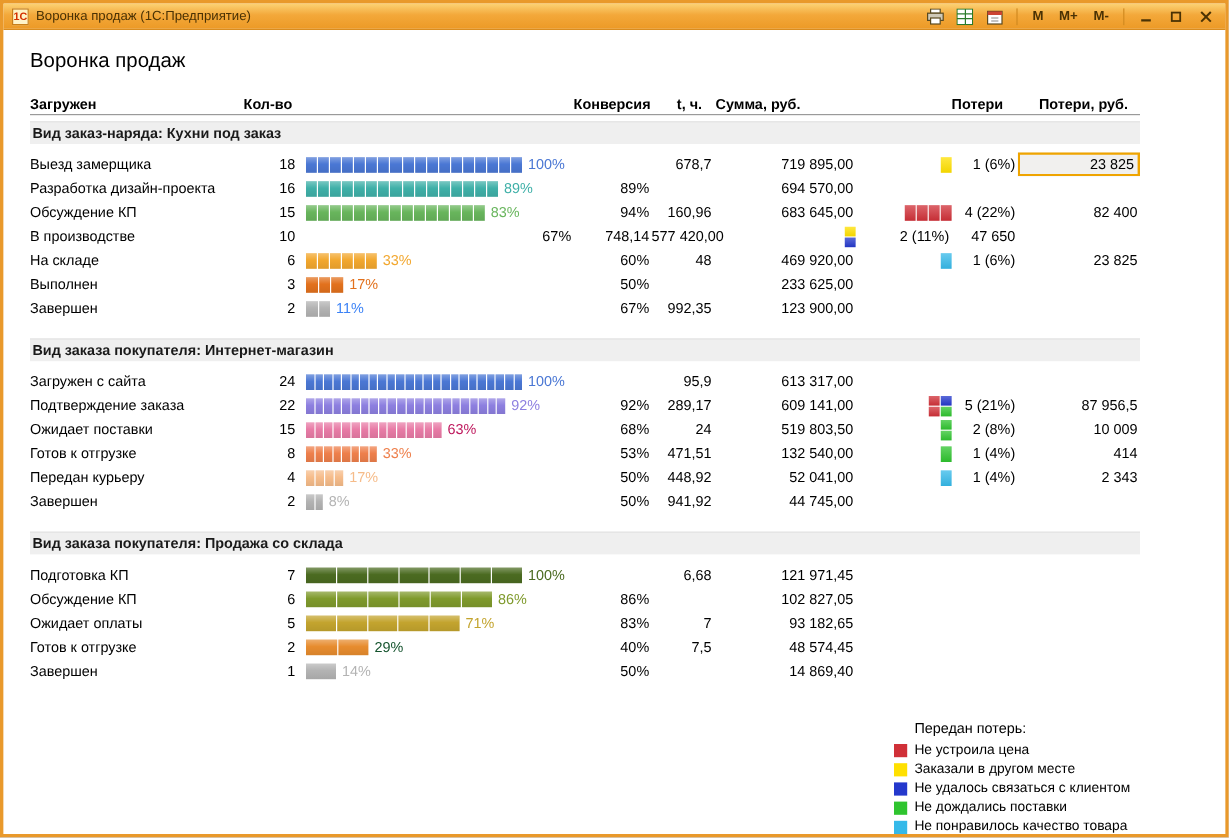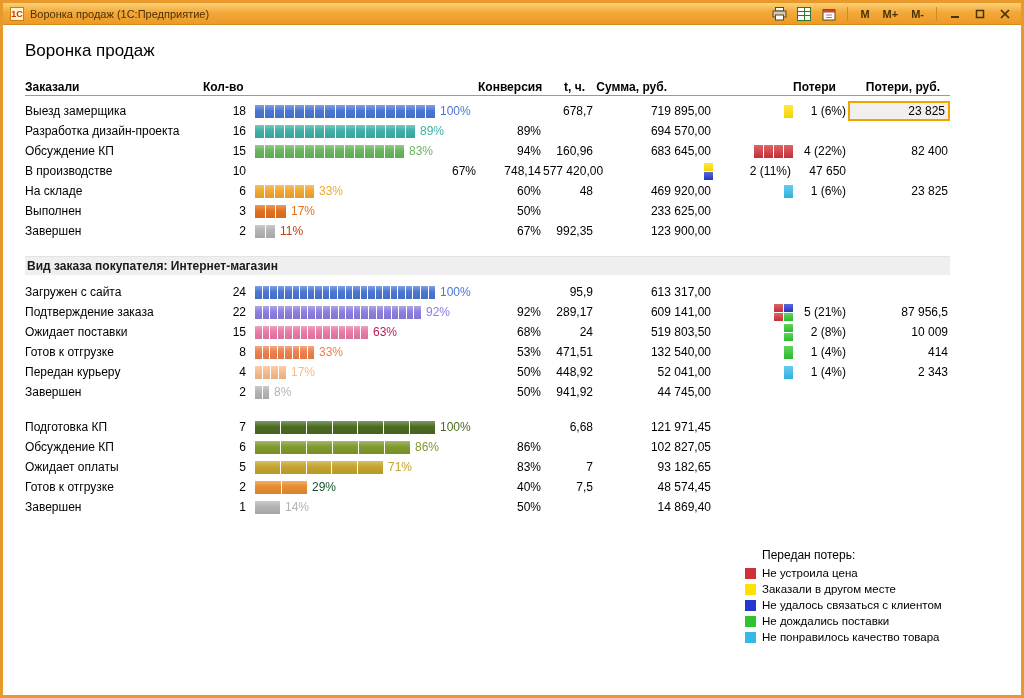--- a/index.html
+++ b/index.html
@@ -123,33 +123,34 @@
           <line x1="9" y1="1" x2="1" y2="9" stroke="#4a3204" stroke-width="1.7"></line>
         </svg>
       </div>
     </div>
   </div>
 
   <div class="content">
     <div class="page-title">Воронка продаж</div>
 
     <div class="grid-row hdr-row">
-      <div>Заказали</div>
+      <div>Загружен</div>
       <div class="h-count">Кол-во</div>
       <div></div>
       <div class="h-right h-conv">Конверсия</div>
       <div class="h-right h-time">t, ч.</div>
       <div class="h-right h-sum">Сумма, руб.</div>
       <div></div>
       <div class="h-right h-loss">Потери</div>
       <div class="h-right h-lossrub">Потери, руб.</div>
     </div>
 
     <div>
         <div class="group">
+          <div class="group-header">Вид заказ-наряда: Кухни под заказ</div>
           <div class="grid-row row">
             <div class="c-name">Выезд замерщика</div>
             <div class="c-num">18</div>
             <div class="barcell">
               <div class="bar" style="width: 180px;">
                 <div class="seg" style="background-color: rgb(74, 119, 212);"></div>
                 <div class="seg" style="background-color: rgb(74, 119, 212);"></div>
                 <div class="seg" style="background-color: rgb(74, 119, 212);"></div>
                 <div class="seg" style="background-color: rgb(74, 119, 212);"></div>
                 <div class="seg" style="background-color: rgb(74, 119, 212);"></div>
@@ -317,21 +318,21 @@
             <div class="c-lossrub"></div>
           </div>
           <div class="grid-row row">
             <div class="c-name">Завершен</div>
             <div class="c-num">2</div>
             <div class="barcell">
               <div class="bar" style="width: 20px;">
                 <div class="seg" style="background-color: rgb(179, 179, 179);"></div>
                 <div class="seg" style="background-color: rgb(179, 179, 179);"></div>
               </div>
-              <span class="plabel" style="color: #c2410c;">11%</span>
+              <span class="plabel" style="color: #3b82f6;">11%</span>
             </div>
             <div class="c-num">67%</div>
             <div class="c-num">992,35</div>
             <div class="c-num">123 900,00</div>
             <div class="lossbarcell"></div>
             <div class="c-num"></div>
             <div class="c-lossrub"></div>
           </div>
         </div>
         <div class="group">
@@ -528,20 +529,21 @@
             </div>
             <div class="c-num">50%</div>
             <div class="c-num">941,92</div>
             <div class="c-num">44 745,00</div>
             <div class="lossbarcell"></div>
             <div class="c-num"></div>
             <div class="c-lossrub"></div>
           </div>
         </div>
         <div class="group">
+          <div class="group-header">Вид заказа покупателя: Продажа со склада</div>
           <div class="grid-row row">
             <div class="c-name">Подготовка КП</div>
             <div class="c-num">7</div>
             <div class="barcell">
               <div class="bar" style="width: 180px;">
                 <div class="seg" style="background-color: rgb(75, 107, 33);"></div>
                 <div class="seg" style="background-color: rgb(75, 107, 33);"></div>
                 <div class="seg" style="background-color: rgb(75, 107, 33);"></div>
                 <div class="seg" style="background-color: rgb(75, 107, 33);"></div>
                 <div class="seg" style="background-color: rgb(75, 107, 33);"></div>

